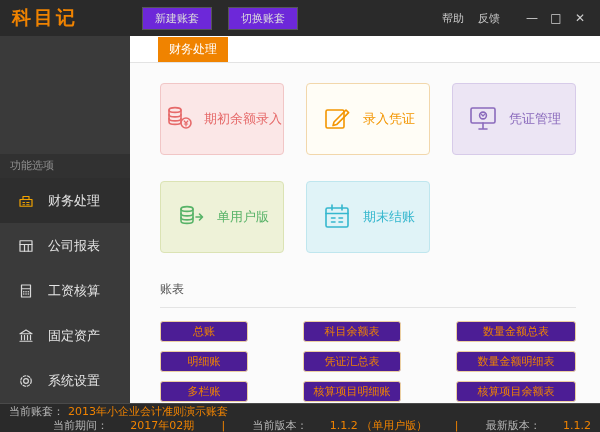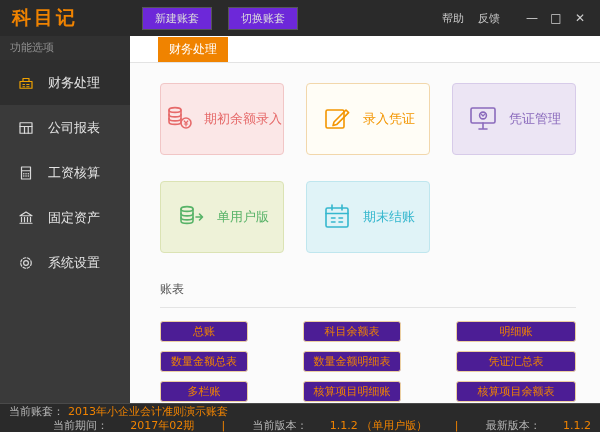--- a/index.html
+++ b/index.html
@@ -14,21 +14,21 @@
   .tb-btn { background:#6d28d9; border:1px solid #565656; color:#dcdcdc; font-size:11px; padding:3px 12px; cursor:pointer; font-family:inherit; }
   .tb-right { margin-left:auto; display:flex; align-items:center; gap:14px; }
   .tb-link { color:#c8c8c8; font-size:11px; cursor:pointer; }
   .win-controls { display:flex; align-items:center; gap:4px; margin-left:8px; }
   .win-btn { color:#cfcfcf; font-size:12px; width:20px; height:20px; line-height:20px; text-align:center; cursor:pointer; }
 
   
   .body { flex:1; display:flex; min-height:0; }
 
   
-  .sidebar { width:130px; background:#3a3a3a; flex:none; display:flex; flex-direction:column; }
+  .sidebar { width:130px; background:#3a3a3a; flex:none; display:flex; flex-direction:column;justify-content:flex-end; }
   .sb-header { height:24px; line-height:24px; padding-left:10px; color:#8f8f8f; font-size:11px; background:#313131; }
   .sb-item { height:45px; display:flex; align-items:center; gap:13px; padding-left:17px; color:#e4e4e4; font-size:13px; cursor:pointer; }
   .sb-item.active { background:#2e2e2e; }
   .sb-icon { width:18px; height:18px; color:#d9d9d9; flex:none; display:flex; }
   .sb-item.active .sb-icon { color:#f0a200; }
   .sb-icon svg { width:18px; height:18px; }
 
   
   .main { flex:1; background:#fbfbfb; display:flex; flex-direction:column; min-width:0; }
   .tabbar { height:27px; background:#ffffff; border-bottom:1px solid #e3e3e3; display:flex; align-items:center; padding-left:28px; flex:none; }
@@ -208,24 +208,24 @@
 
           <div></div>
         </div>
 
         <div class="section-title">账表</div>
         <hr class="section-rule">
 
         <div class="acct-grid">
           <button class="acct-btn">总账</button>
           <button class="acct-btn">科目余额表</button>
+          <button class="acct-btn">数量金额总表</button>
           <button class="acct-btn">明细账</button>
-          <button class="acct-btn">数量金额总表</button>
+          <button class="acct-btn">凭证汇总表</button>
           <button class="acct-btn">数量金额明细表</button>
-          <button class="acct-btn">凭证汇总表</button>
           <button class="acct-btn">多栏账</button>
           <button class="acct-btn">核算项目明细账</button>
           <button class="acct-btn">核算项目余额表</button>
         </div>
       </div>
     </div>
   </div>
 
   <div class="statusbar">
     <div class="status-row">

